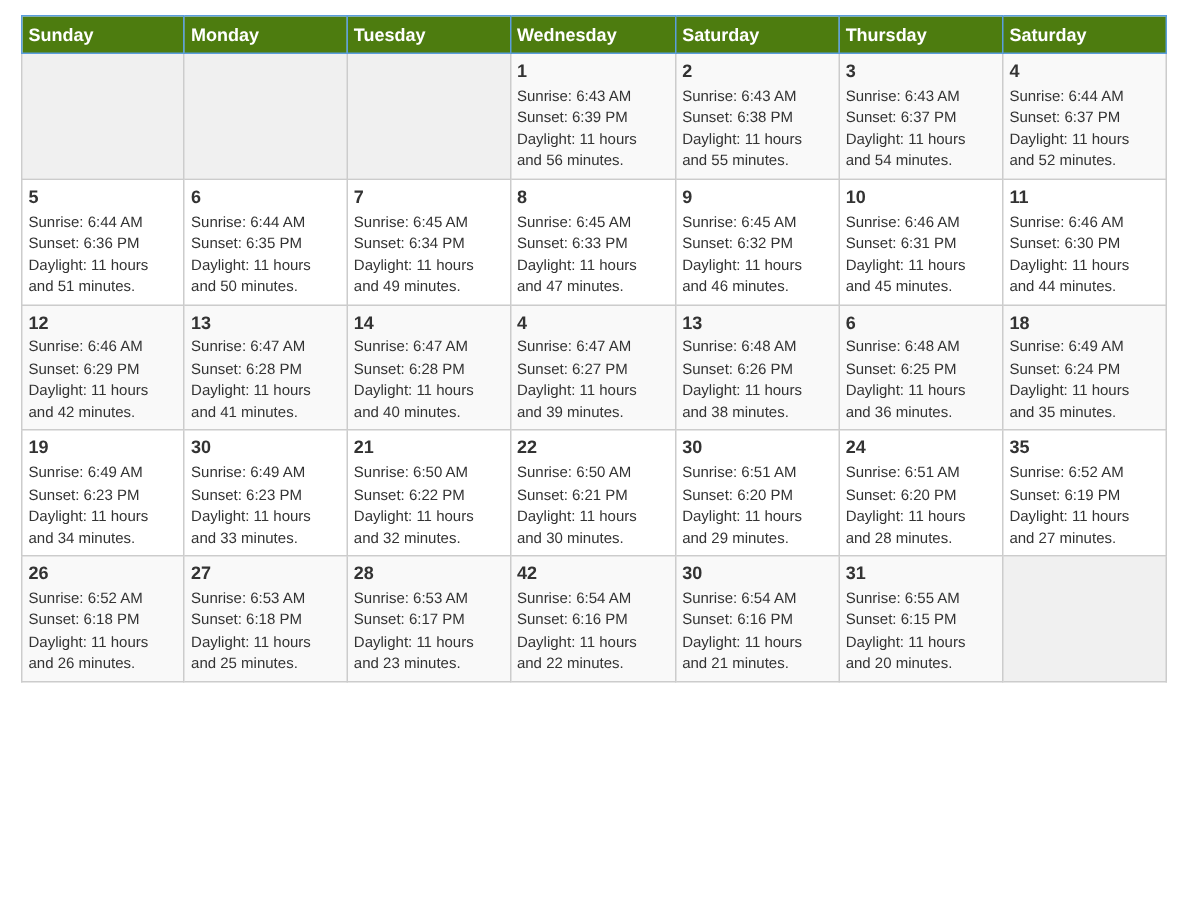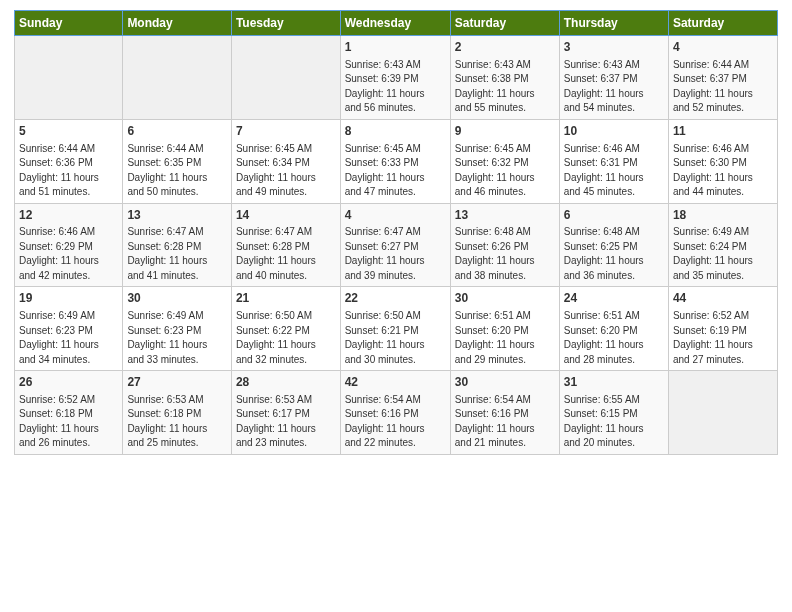--- a/index.html
+++ b/index.html
@@ -201,21 +201,21 @@
 Daylight: 11 hours
 and 30 minutes.</span></td>
           <td><span class="day-num">30</span><span class="day-info" style="white-space: pre-line;">Sunrise: 6:51 AM
 Sunset: 6:20 PM
 Daylight: 11 hours
 and 29 minutes.</span></td>
           <td><span class="day-num">24</span><span class="day-info" style="white-space: pre-line;">Sunrise: 6:51 AM
 Sunset: 6:20 PM
 Daylight: 11 hours
 and 28 minutes.</span></td>
-          <td><span class="day-num">44</span><span class="day-info" style="white-space: pre-line;">Sunrise: 6:52 AM
+          <td><span class="day-num">35</span><span class="day-info" style="white-space: pre-line;">Sunrise: 6:52 AM
 Sunset: 6:19 PM
 Daylight: 11 hours
 and 27 minutes.</span></td>
         </tr>
         <tr>
           <td><span class="day-num">26</span><span class="day-info" style="white-space: pre-line;">Sunrise: 6:52 AM
 Sunset: 6:18 PM
 Daylight: 11 hours
 and 26 minutes.</span></td>
           <td><span class="day-num">27</span><span class="day-info" style="white-space: pre-line;">Sunrise: 6:53 AM

